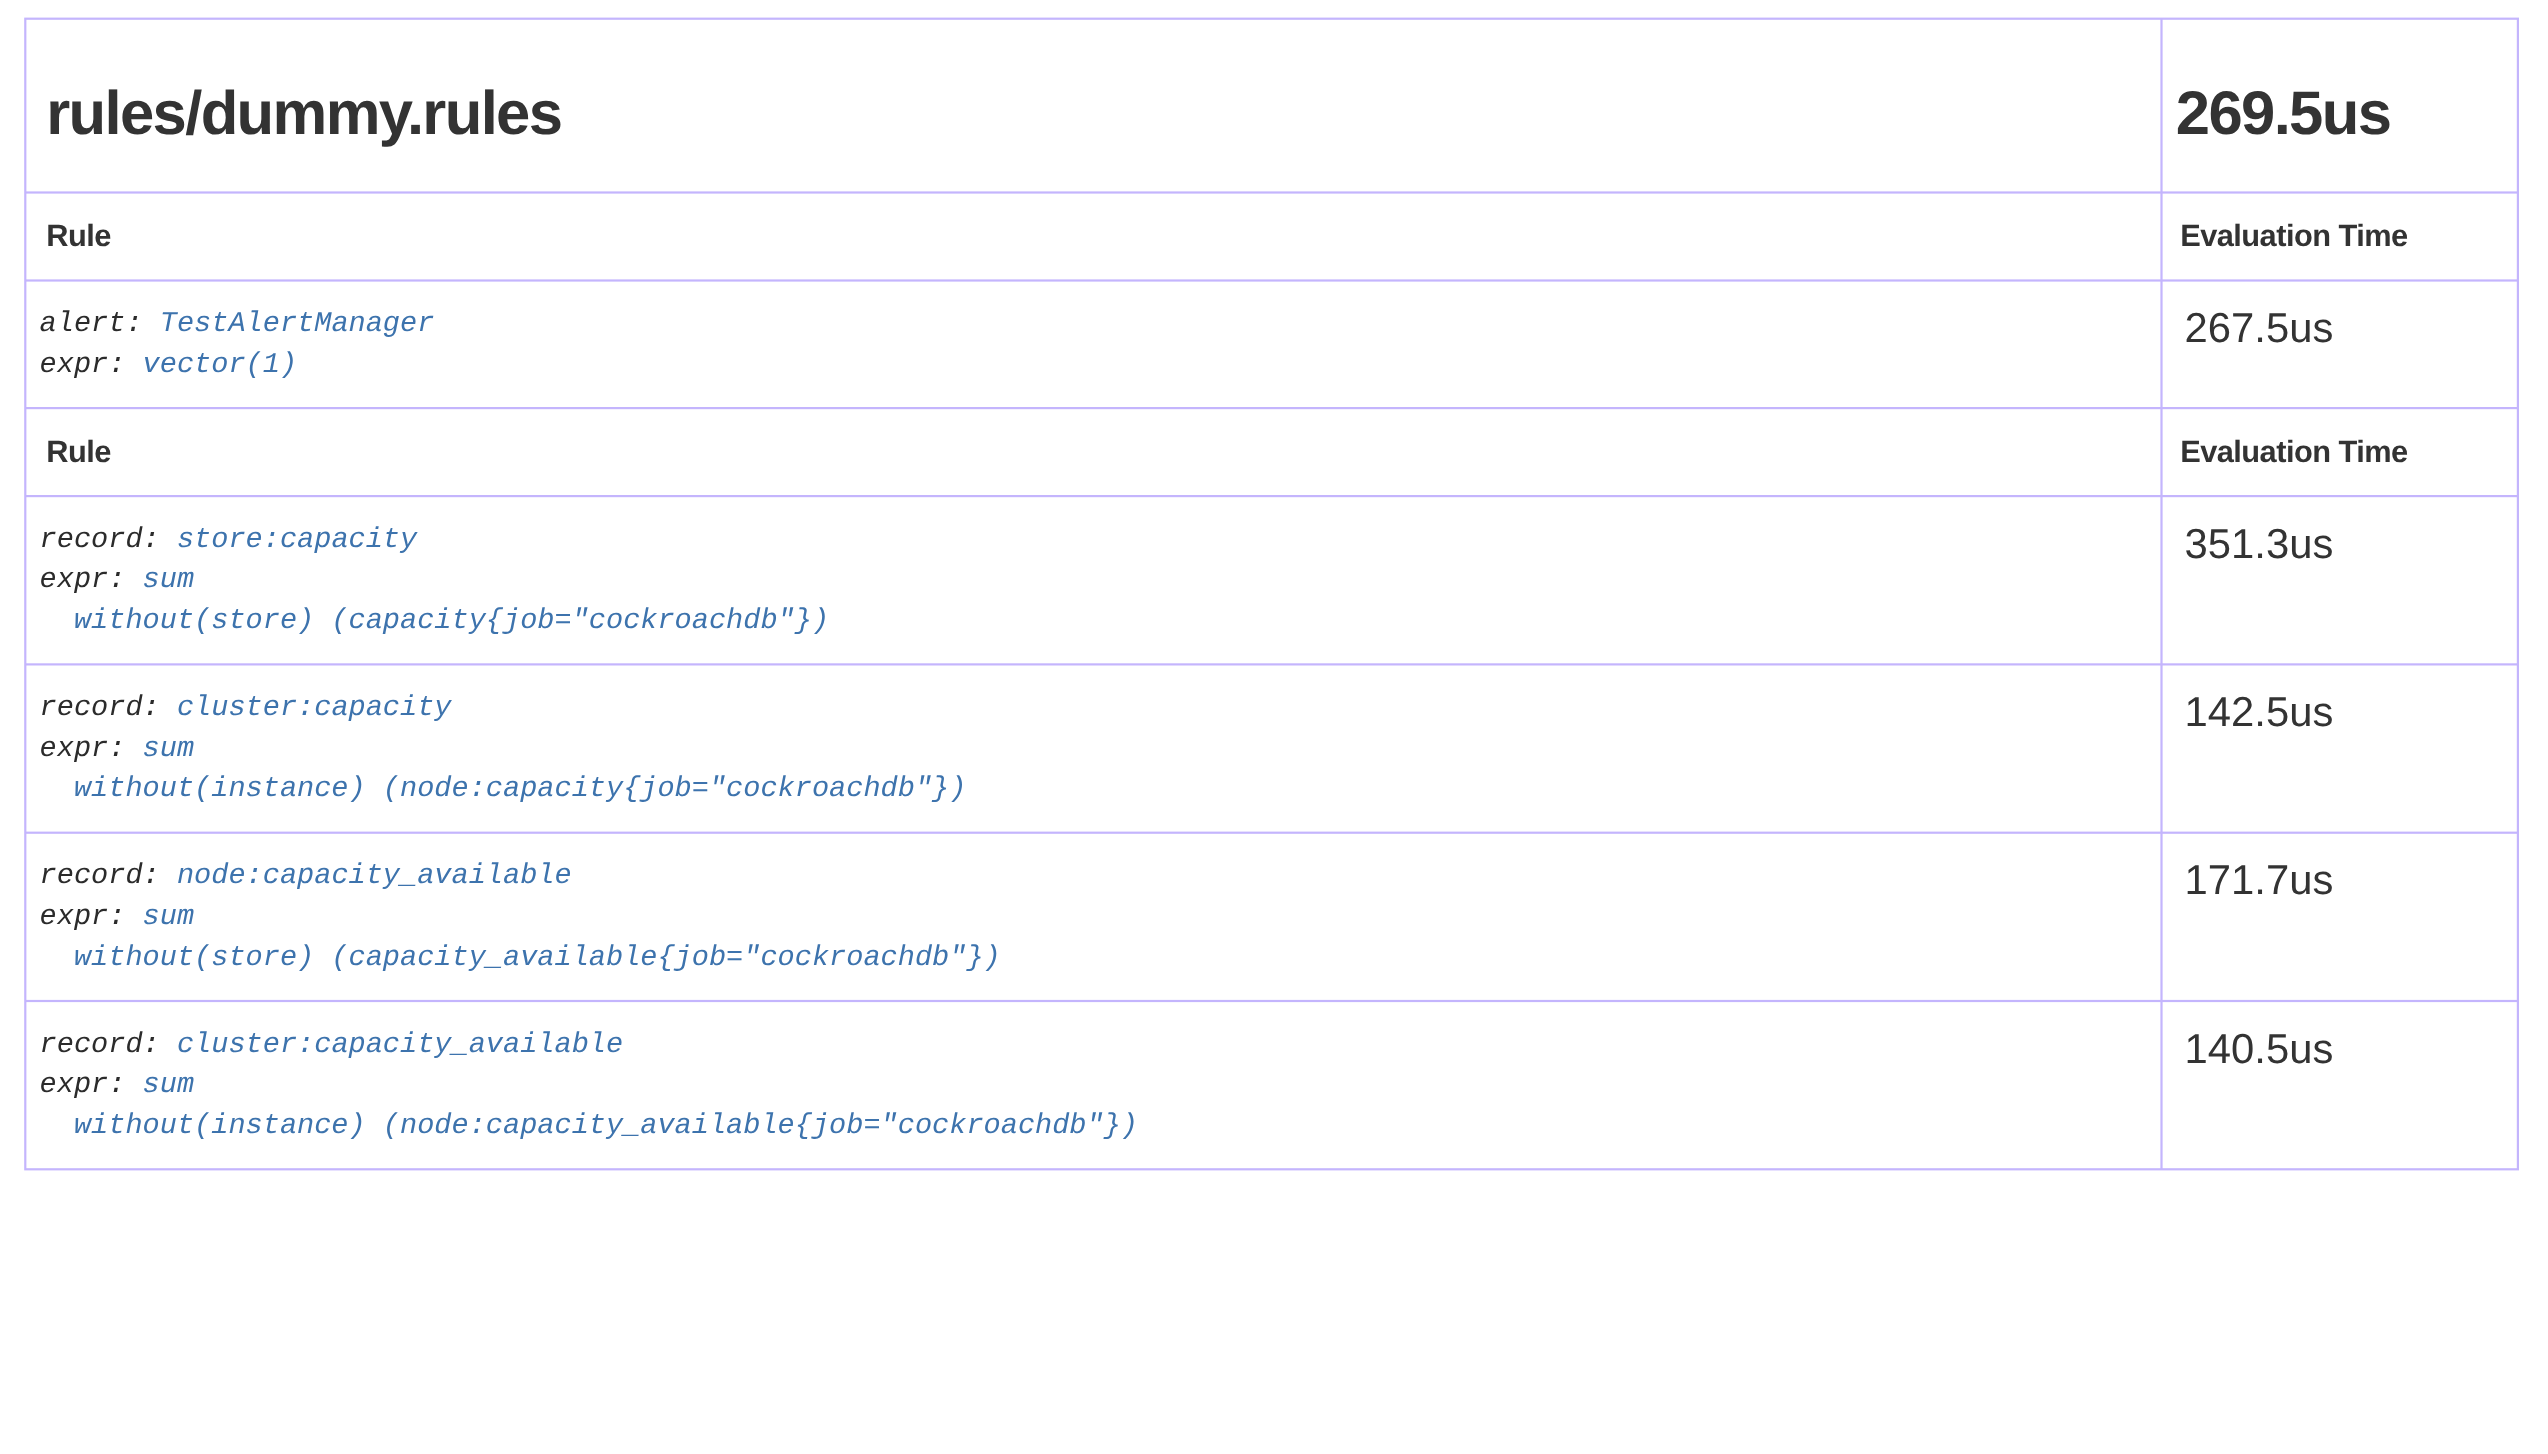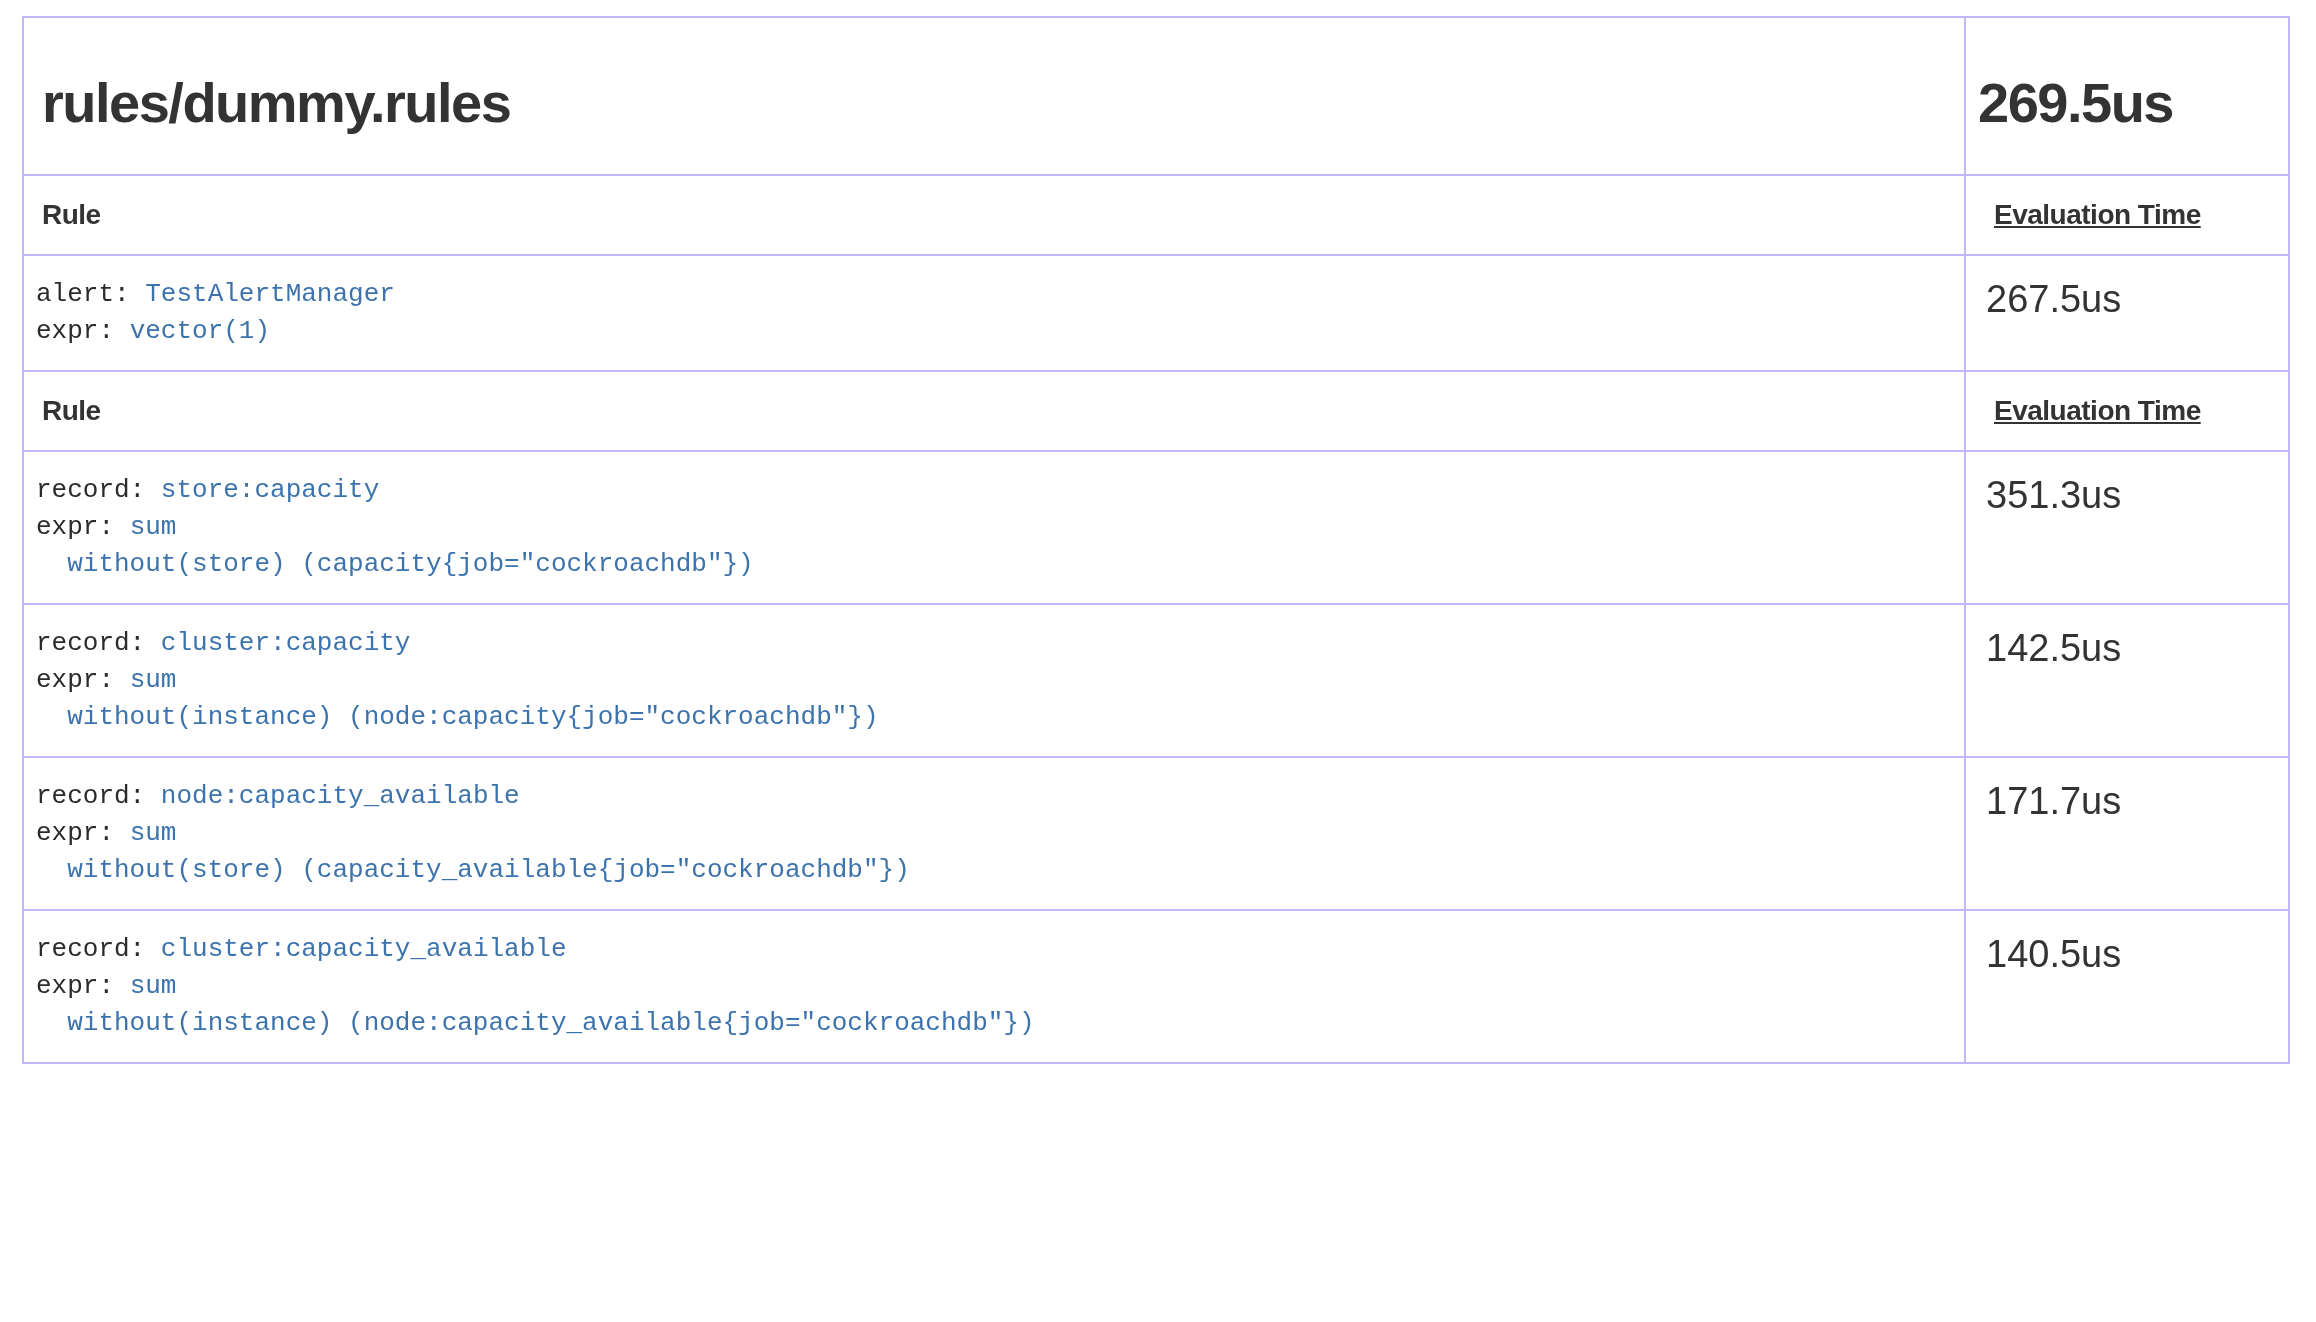--- a/index.html
+++ b/index.html
@@ -58,37 +58,38 @@
   
   th.col-head {
     height: 78px;
     vertical-align: middle;
     text-align: left;
     font-size: 28px;
     font-weight: bold;
     padding: 0 8px 0 18px;
     letter-spacing: -0.5px;
   }
-  th.col-head.time { padding-left: 28px; text-decoration: underline; }
+  th.col-head.time { padding-left: 16px; }
 
   
   td.rule-cell {
     background: #f5f5f5;
     vertical-align: top;
     padding: 0;
   }
   td.rule-cell pre {
     margin: 0;
     padding: 20px 10px 20px 12px;
     font-family: "Liberation Mono", "DejaVu Sans Mono", monospace;
     font-size: 26px;
     line-height: 37px;
     color: #2b2b2b;
     white-space: pre;
     overflow: hidden;
+    font-style: italic;
   }
   td.rule-cell a.lnk {
     color: #3d73ad;
     text-decoration: none;
     cursor: pointer;
   }
   td.time-cell {
     vertical-align: top;
     font-size: 38px;
     padding: 22px 8px 0 20px;

